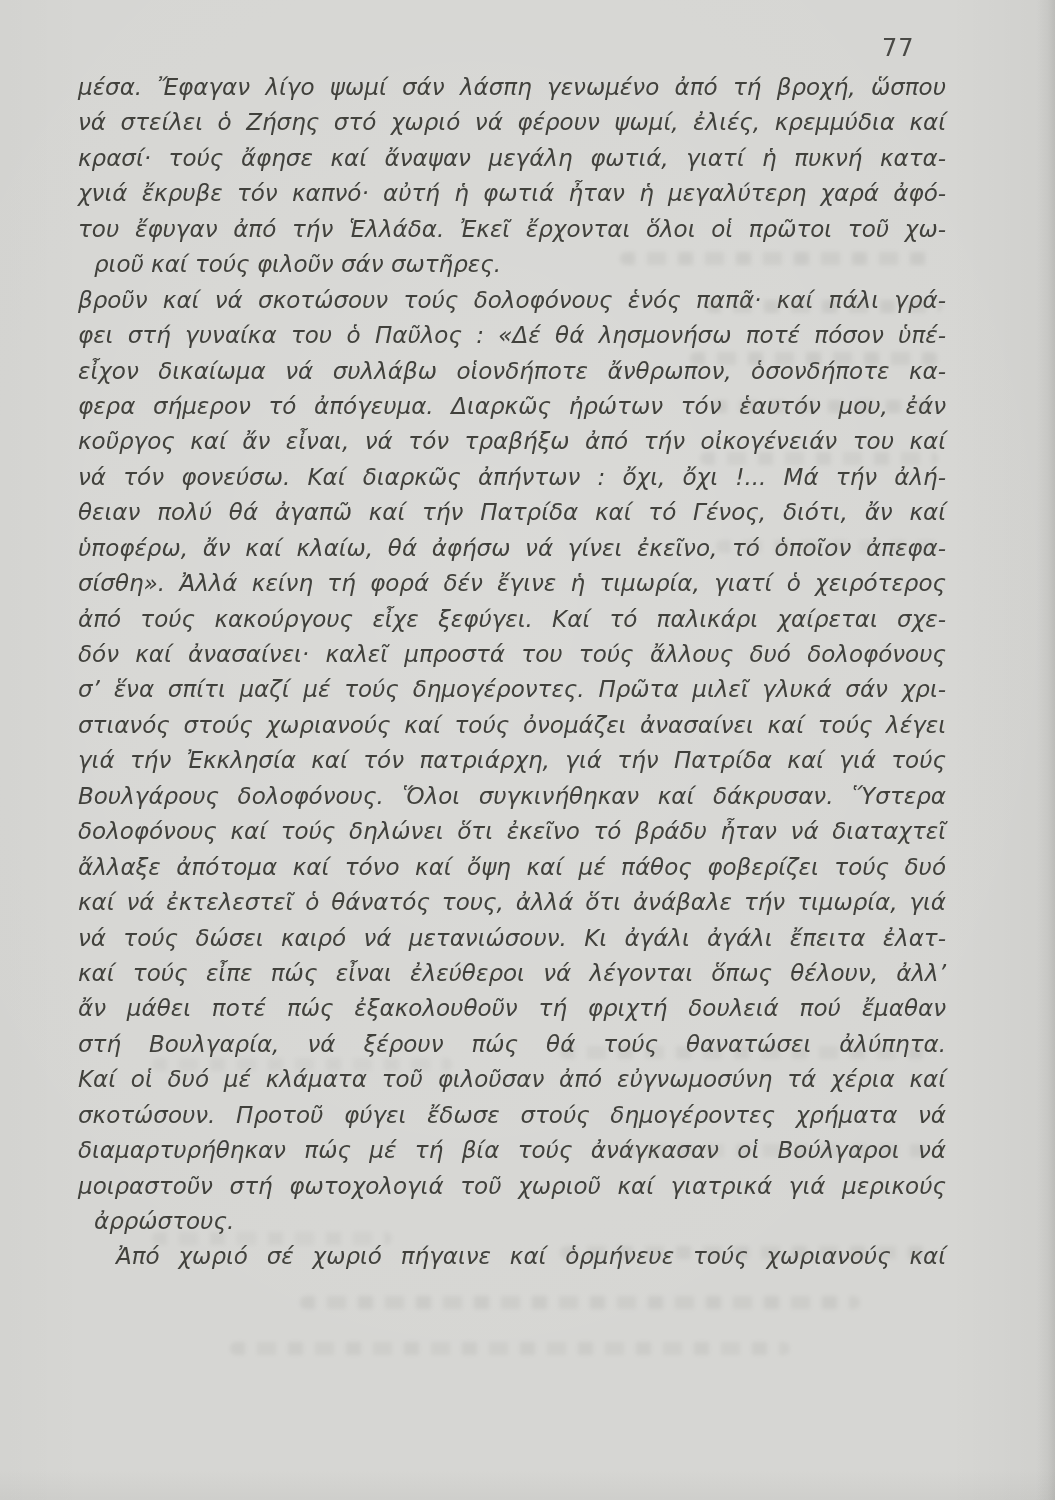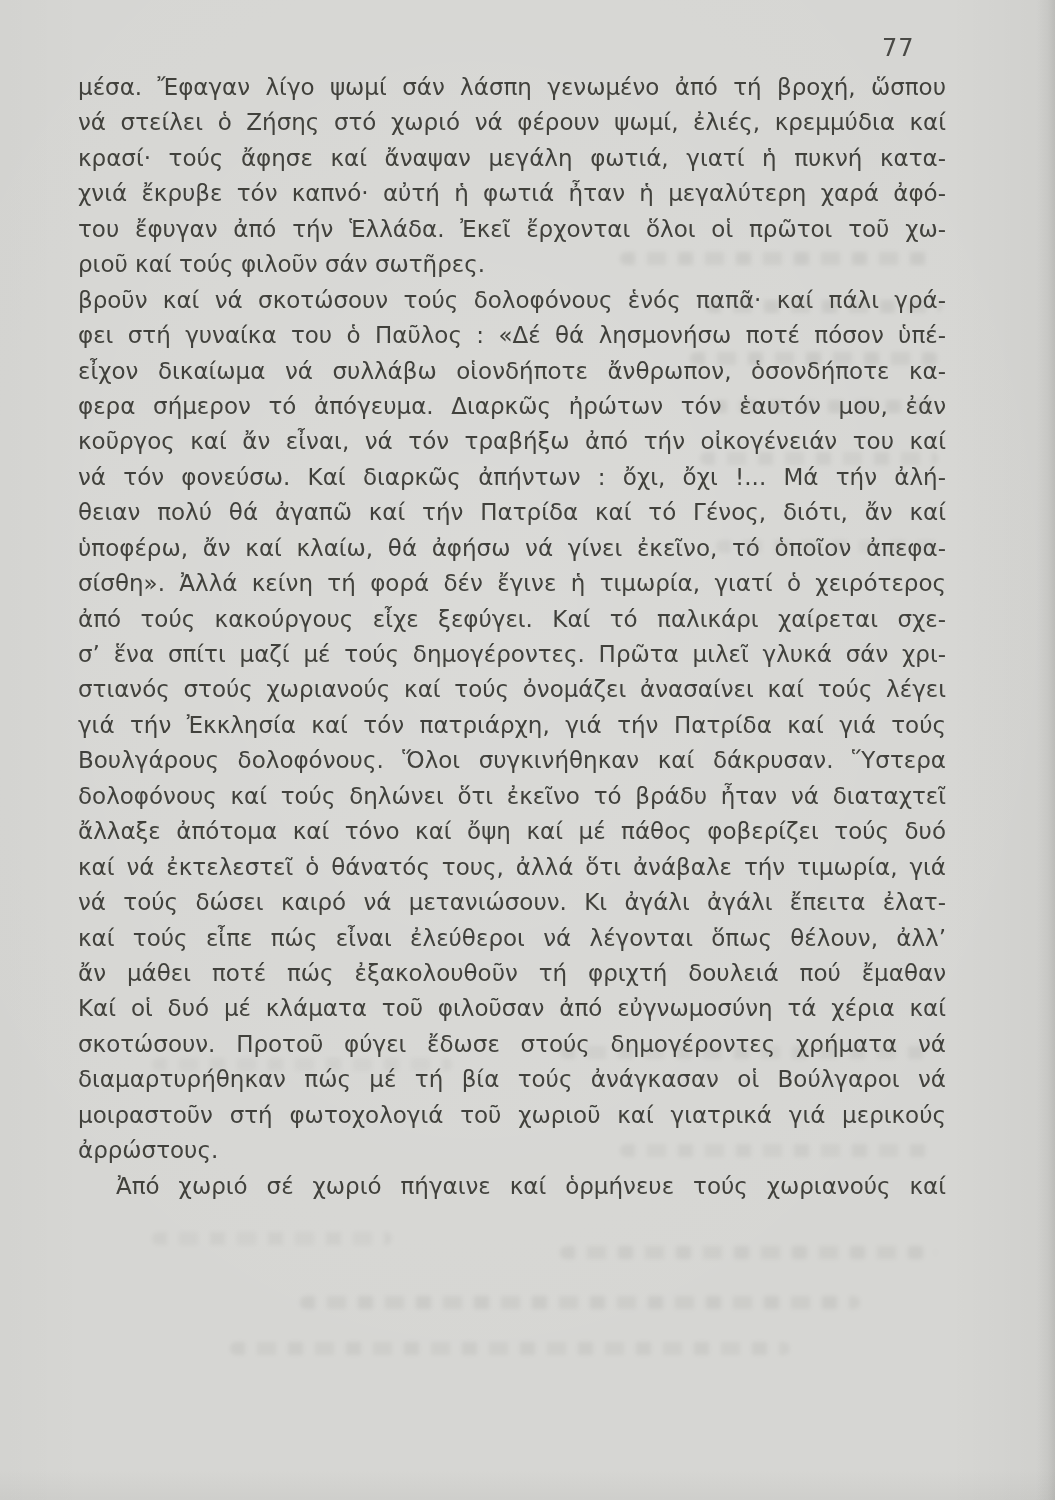--- a/index.html
+++ b/index.html
@@ -31,34 +31,36 @@
     line-height: 30px;
     color: #4a4a46;
     letter-spacing: 1px;
     margin-top: 24px;
   }
   .text-block {
     position: absolute;
     left: 78px;
     top: 70px;
     width: 868px;
+    font-style: italic;
   }
   .line {
     font-size: 23px;
     line-height: 35.45px;
     height: 35.45px;
     color: #41413c;
     text-align: justify;
     text-align-last: justify;
     -moz-text-align-last: justify;
     white-space: normal;
     text-rendering: optimizeLegibility;
   }
   .line.flush {
     text-align-last: left;
+    margin-left: 16px;
     -moz-text-align-last: left;
   }
   .line.indent {
     text-indent: 38px;
   }
   
   .ghost {
     position: absolute;
     height: 13px;
     background: repeating-linear-gradient(90deg,
@@ -115,30 +117,32 @@
       <div class="line">βροῦν καί νά σκοτώσουν τούς δολοφόνους ἑνός παπᾶ· καί πάλι γρά-</div>
       <div class="line">φει στή γυναίκα του ὁ Παῦλος : «Δέ θά λησμονήσω ποτέ πόσον ὑπέ-</div>
       <div class="line">εἶχον δικαίωμα νά συλλάβω οἱονδήποτε ἄνθρωπον, ὁσονδήποτε κα-</div>
       <div class="line">φερα σήμερον τό ἀπόγευμα. Διαρκῶς ἠρώτων τόν ἑαυτόν μου, ἐάν</div>
       <div class="line">κοῦργος καί ἄν εἶναι, νά τόν τραβήξω ἀπό τήν οἰκογένειάν του καί</div>
       <div class="line">νά τόν φονεύσω. Καί διαρκῶς ἀπήντων : ὄχι, ὄχι !... Μά τήν ἀλή-</div>
       <div class="line">θειαν πολύ θά ἀγαπῶ καί τήν Πατρίδα καί τό Γένος, διότι, ἄν καί</div>
       <div class="line">ὑποφέρω, ἄν καί κλαίω, θά ἀφήσω νά γίνει ἐκεῖνο, τό ὁποῖον ἀπεφα-</div>
       <div class="line">σίσθη». Ἀλλά κείνη τή φορά δέν ἔγινε ἡ τιμωρία, γιατί ὁ χειρότερος</div>
       <div class="line">ἀπό τούς κακούργους εἶχε ξεφύγει. Καί τό παλικάρι χαίρεται σχε-</div>
+      <div class="line">δόν καί ἀνασαίνει· καλεῖ μπροστά του τούς ἄλλους δυό δολοφόνους</div>
       <div class="line">σ’ ἕνα σπίτι μαζί μέ τούς δημογέροντες. Πρῶτα μιλεῖ γλυκά σάν χρι-</div>
       <div class="line">στιανός στούς χωριανούς καί τούς ὀνομάζει ἀνασαίνει καί τούς λέγει</div>
       <div class="line">γιά τήν Ἐκκλησία καί τόν πατριάρχη, γιά τήν Πατρίδα καί γιά τούς</div>
       <div class="line">Βουλγάρους δολοφόνους. Ὅλοι συγκινήθηκαν καί δάκρυσαν. Ὕστερα</div>
       <div class="line">δολοφόνους καί τούς δηλώνει ὅτι ἐκεῖνο τό βράδυ ἦταν νά διαταχτεῖ</div>
       <div class="line">ἄλλαξε ἀπότομα καί τόνο καί ὄψη καί μέ πάθος φοβερίζει τούς δυό</div>
       <div class="line">καί νά ἐκτελεστεῖ ὁ θάνατός τους, ἀλλά ὅτι ἀνάβαλε τήν τιμωρία, γιά</div>
       <div class="line">νά τούς δώσει καιρό νά μετανιώσουν. Κι ἀγάλι ἀγάλι ἔπειτα ἐλατ-</div>
       <div class="line">καί τούς εἶπε πώς εἶναι ἐλεύθεροι νά λέγονται ὅπως θέλουν, ἀλλ’</div>
       <div class="line">ἄν μάθει ποτέ πώς ἐξακολουθοῦν τή φριχτή δουλειά πού ἔμαθαν</div>
+      <div class="line">στή Βουλγαρία, νά ξέρουν πώς θά τούς θανατώσει ἀλύπητα.</div>
       <div class="line">Καί οἱ δυό μέ κλάματα τοῦ φιλοῦσαν ἀπό εὐγνωμοσύνη τά χέρια καί</div>
       <div class="line">σκοτώσουν. Προτοῦ φύγει ἔδωσε στούς δημογέροντες χρήματα νά</div>
       <div class="line">διαμαρτυρήθηκαν πώς μέ τή βία τούς ἀνάγκασαν οἱ Βούλγαροι νά</div>
       <div class="line">μοιραστοῦν στή φωτοχολογιά τοῦ χωριοῦ καί γιατρικά γιά μερικούς</div>
       <div class="line flush">ἀρρώστους.</div>
       <div class="line indent">Ἀπό χωριό σέ χωριό πήγαινε καί ὁρμήνευε τούς χωριανούς καί</div>
     </div>
 
   <div class="ghost g1"></div>
   <div class="ghost g2"></div>

